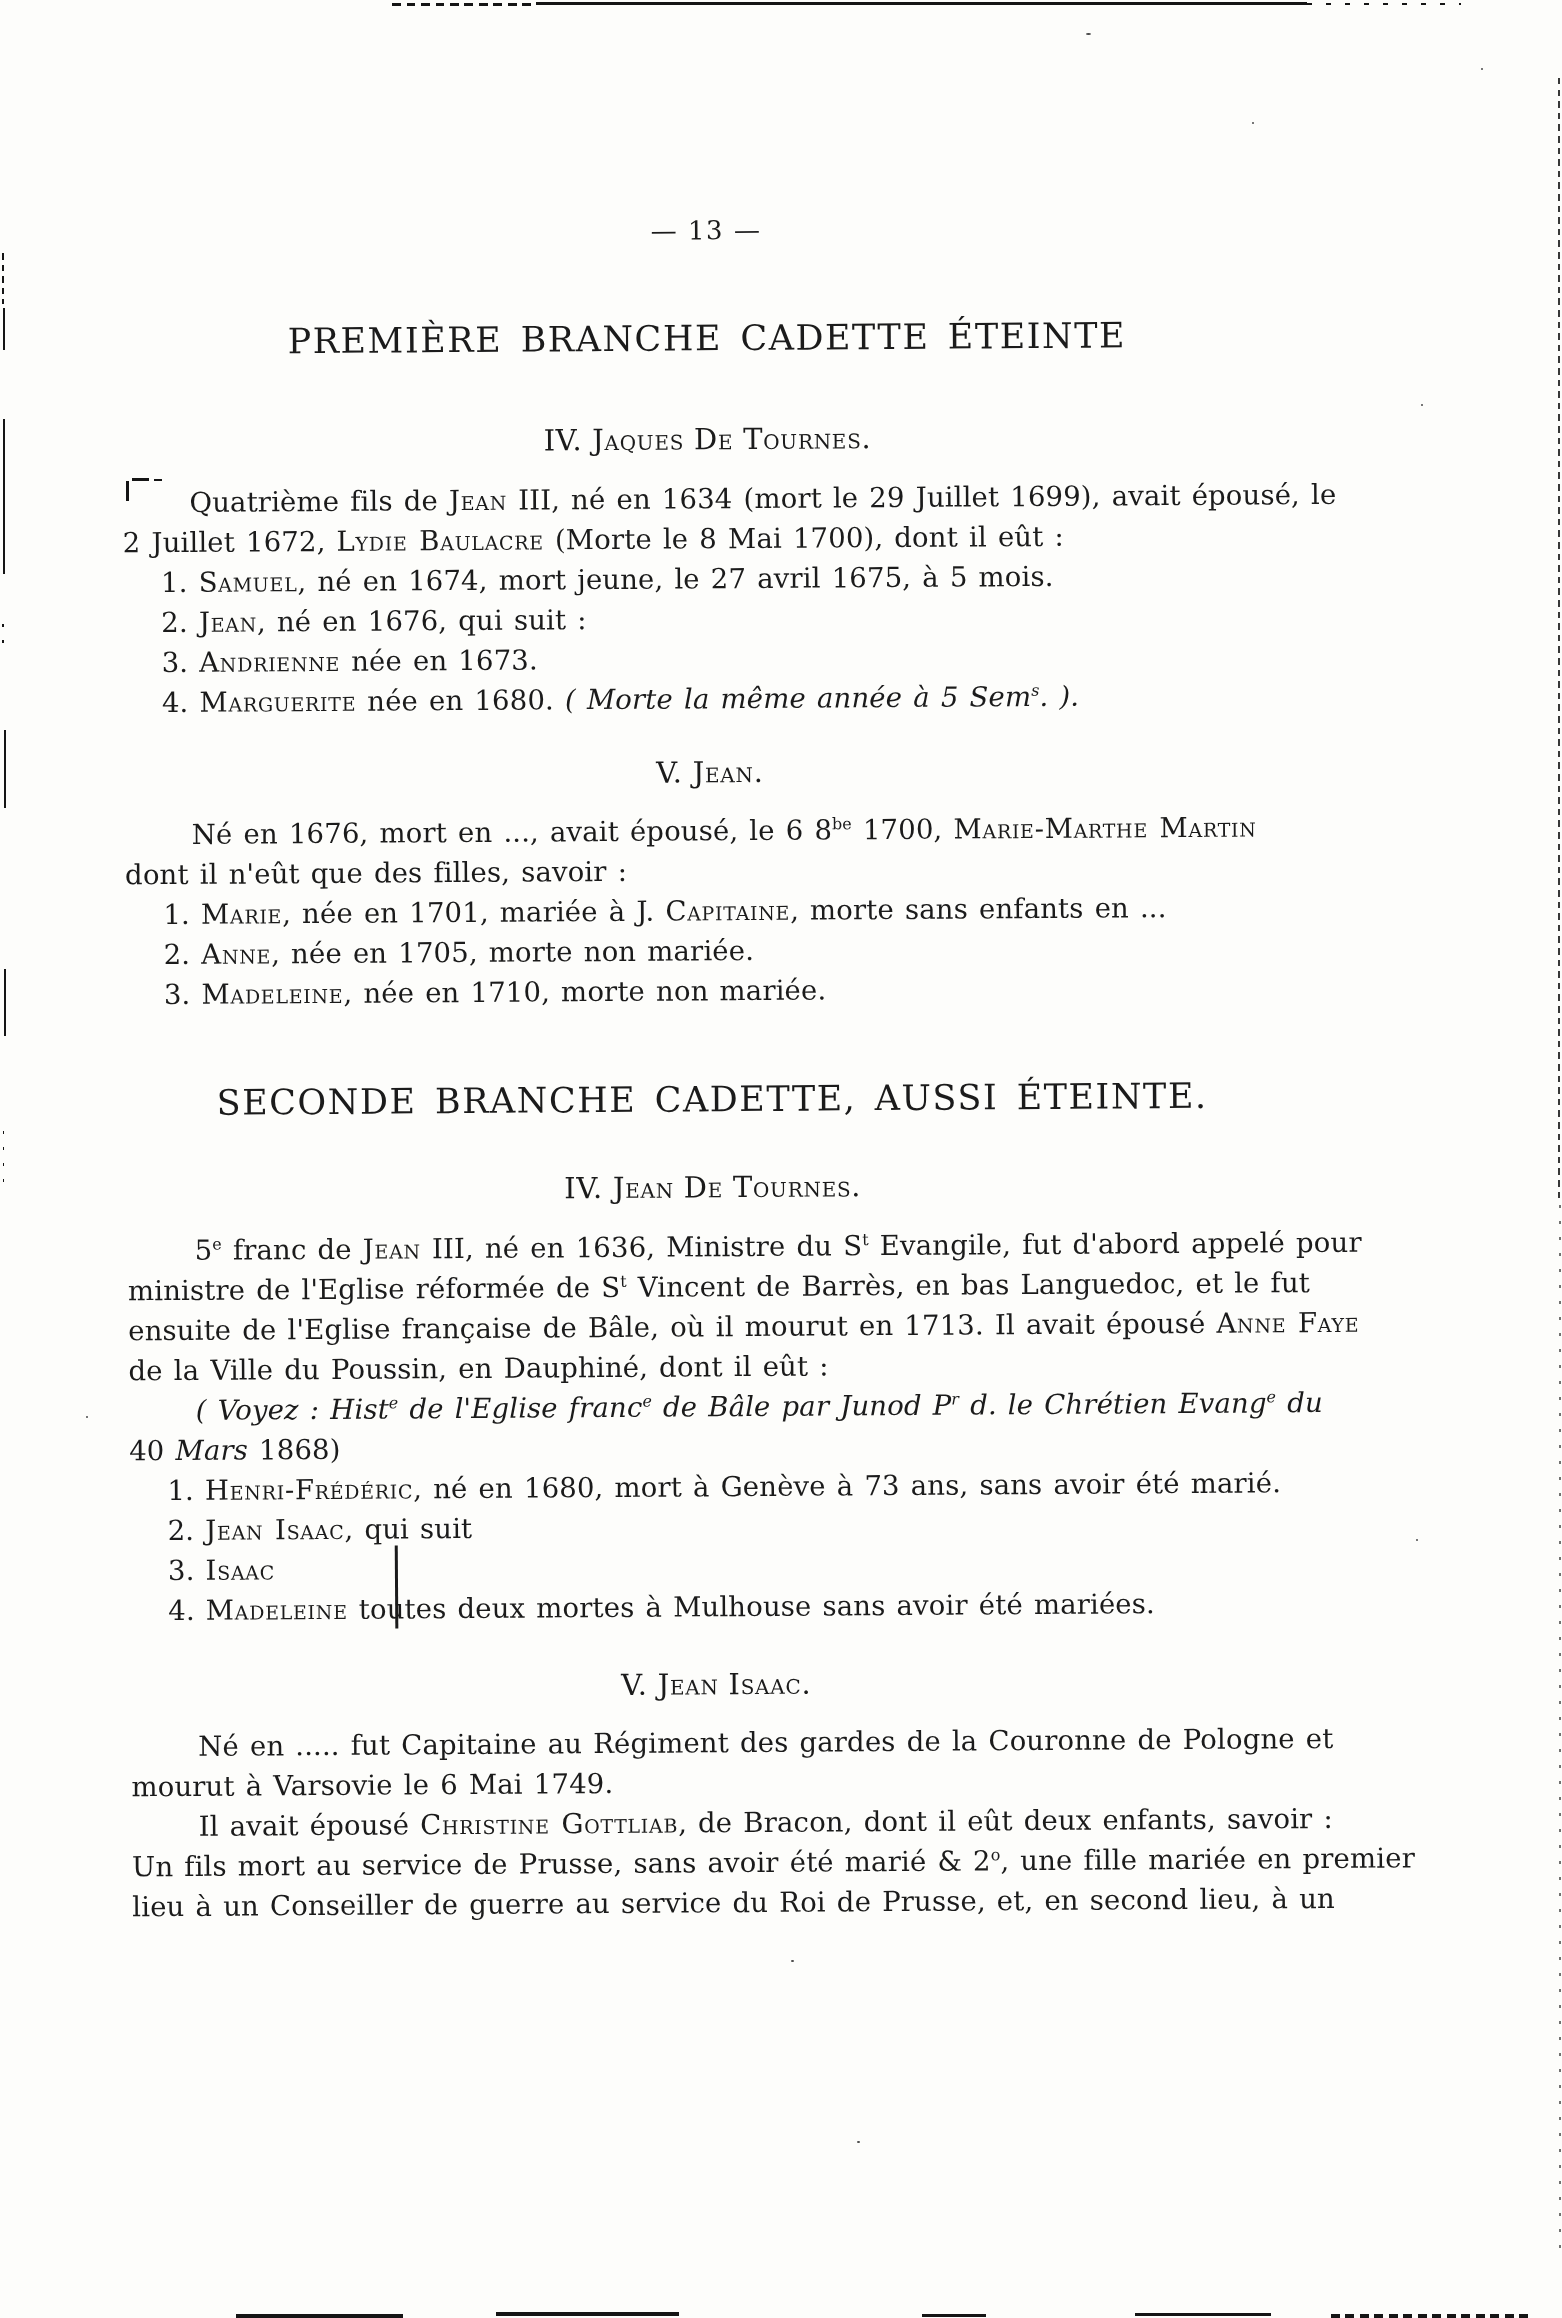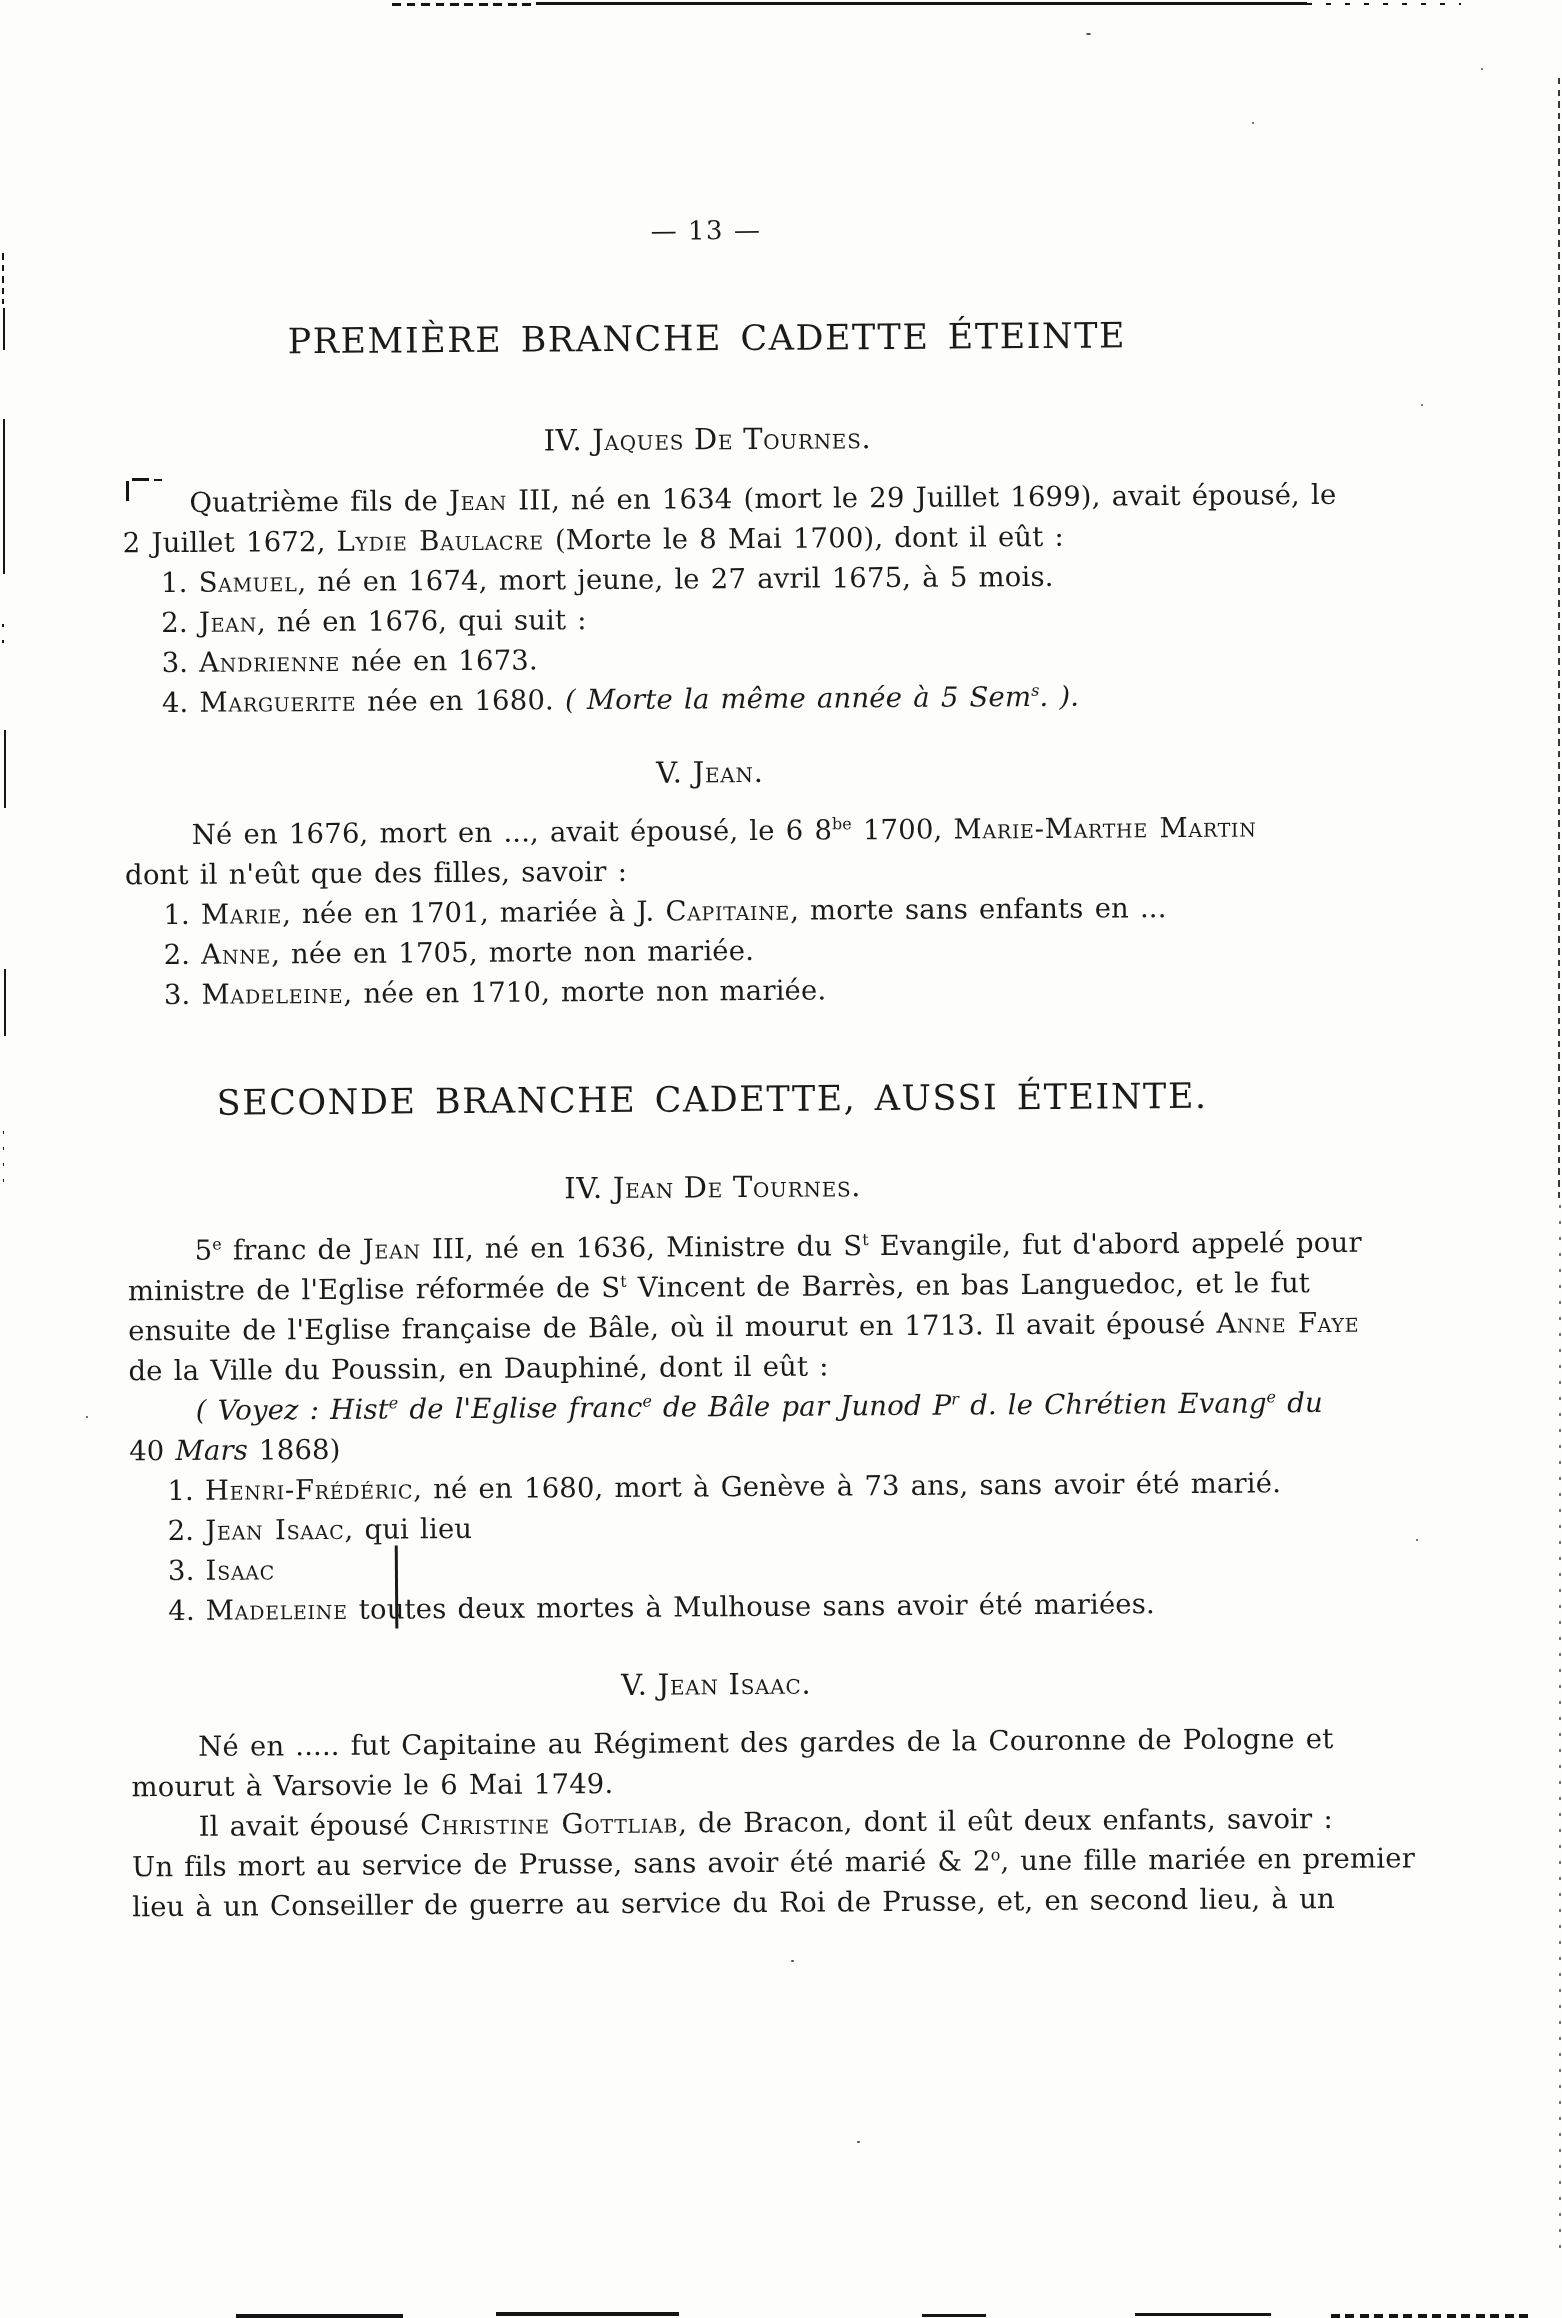--- a/index.html
+++ b/index.html
@@ -99,21 +99,21 @@
     <div class="text-line ind-list"><span>3. </span><span class="sc">Madeleine</span><span>, née en 1710, morte non mariée.</span></div>
     <div class="branch-title gap-title2"><span>SECONDE BRANCHE CADETTE, AUSSI ÉTEINTE.</span></div>
     <div class="section-heading gap-head3"><span>IV. </span><span class="sc">Jean De Tournes</span><span>.</span></div>
     <div class="text-line ind-first gap-para"><span>5</span><span class="sup">e</span><span> franc de </span><span class="sc">Jean</span><span> III, né en 1636, Ministre du S</span><span class="sup">t</span><span> Evangile, fut d'abord appelé pour</span></div>
     <div class="text-line ind-flush"><span>ministre de l'Eglise réformée de S</span><span class="sup">t</span><span> Vincent de Barrès, en bas Languedoc, et le fut</span></div>
     <div class="text-line ind-flush"><span>ensuite de l'Eglise française de Bâle, où il mourut en 1713. Il avait épousé </span><span class="sc">Anne Faye</span></div>
     <div class="text-line ind-flush"><span>de la Ville du Poussin, en Dauphiné, dont il eût :</span></div>
     <div class="text-line ind-first"><span class="it">( Voyez : Hist</span><span class="it sup">e</span><span class="it"> de l'Eglise franc</span><span class="it sup">e</span><span class="it"> de Bâle par Junod P</span><span class="it sup">r</span><span class="it"> d. le Chrétien Evang</span><span class="it sup">e</span><span class="it"> du</span></div>
     <div class="text-line ind-flush"><span>40 </span><span class="it">Mars</span><span> 1868)</span></div>
     <div class="text-line ind-list"><span>1. </span><span class="sc">Henri-Frédéric</span><span>, né en 1680, mort à Genève à 73 ans, sans avoir été marié.</span></div>
-    <div class="text-line ind-list"><span>2. </span><span class="sc">Jean Isaac</span><span>, qui lieu</span></div>
+    <div class="text-line ind-list"><span>2. </span><span class="sc">Jean Isaac</span><span>, qui suit</span></div>
     <div class="text-line ind-list"><span>3. </span><span class="sc">Isaac</span></div>
     <div class="text-line ind-list"><span>4. </span><span class="sc">Madeleine</span><span>  toutes deux mortes à Mulhouse sans avoir été mariées.</span></div>
     <div class="section-heading gap-head4"><span>V. </span><span class="sc">Jean Isaac</span><span>.</span></div>
     <div class="text-line ind-first gap-para"><span>Né en ..... fut Capitaine au Régiment des gardes de la Couronne de Pologne et</span></div>
     <div class="text-line ind-flush"><span>mourut à Varsovie le 6 Mai 1749.</span></div>
     <div class="text-line ind-first"><span>Il avait épousé </span><span class="sc">Christine Gottliab</span><span>, de Bracon, dont il eût deux enfants, savoir :</span></div>
     <div class="text-line ind-flush"><span>Un fils mort au service de Prusse, sans avoir été marié &amp; 2</span><span class="sup">o</span><span>, une fille mariée en premier</span></div>
     <div class="text-line ind-flush"><span>lieu à un Conseiller de guerre au service du Roi de Prusse, et, en second lieu, à un</span></div>
   </div>
 

